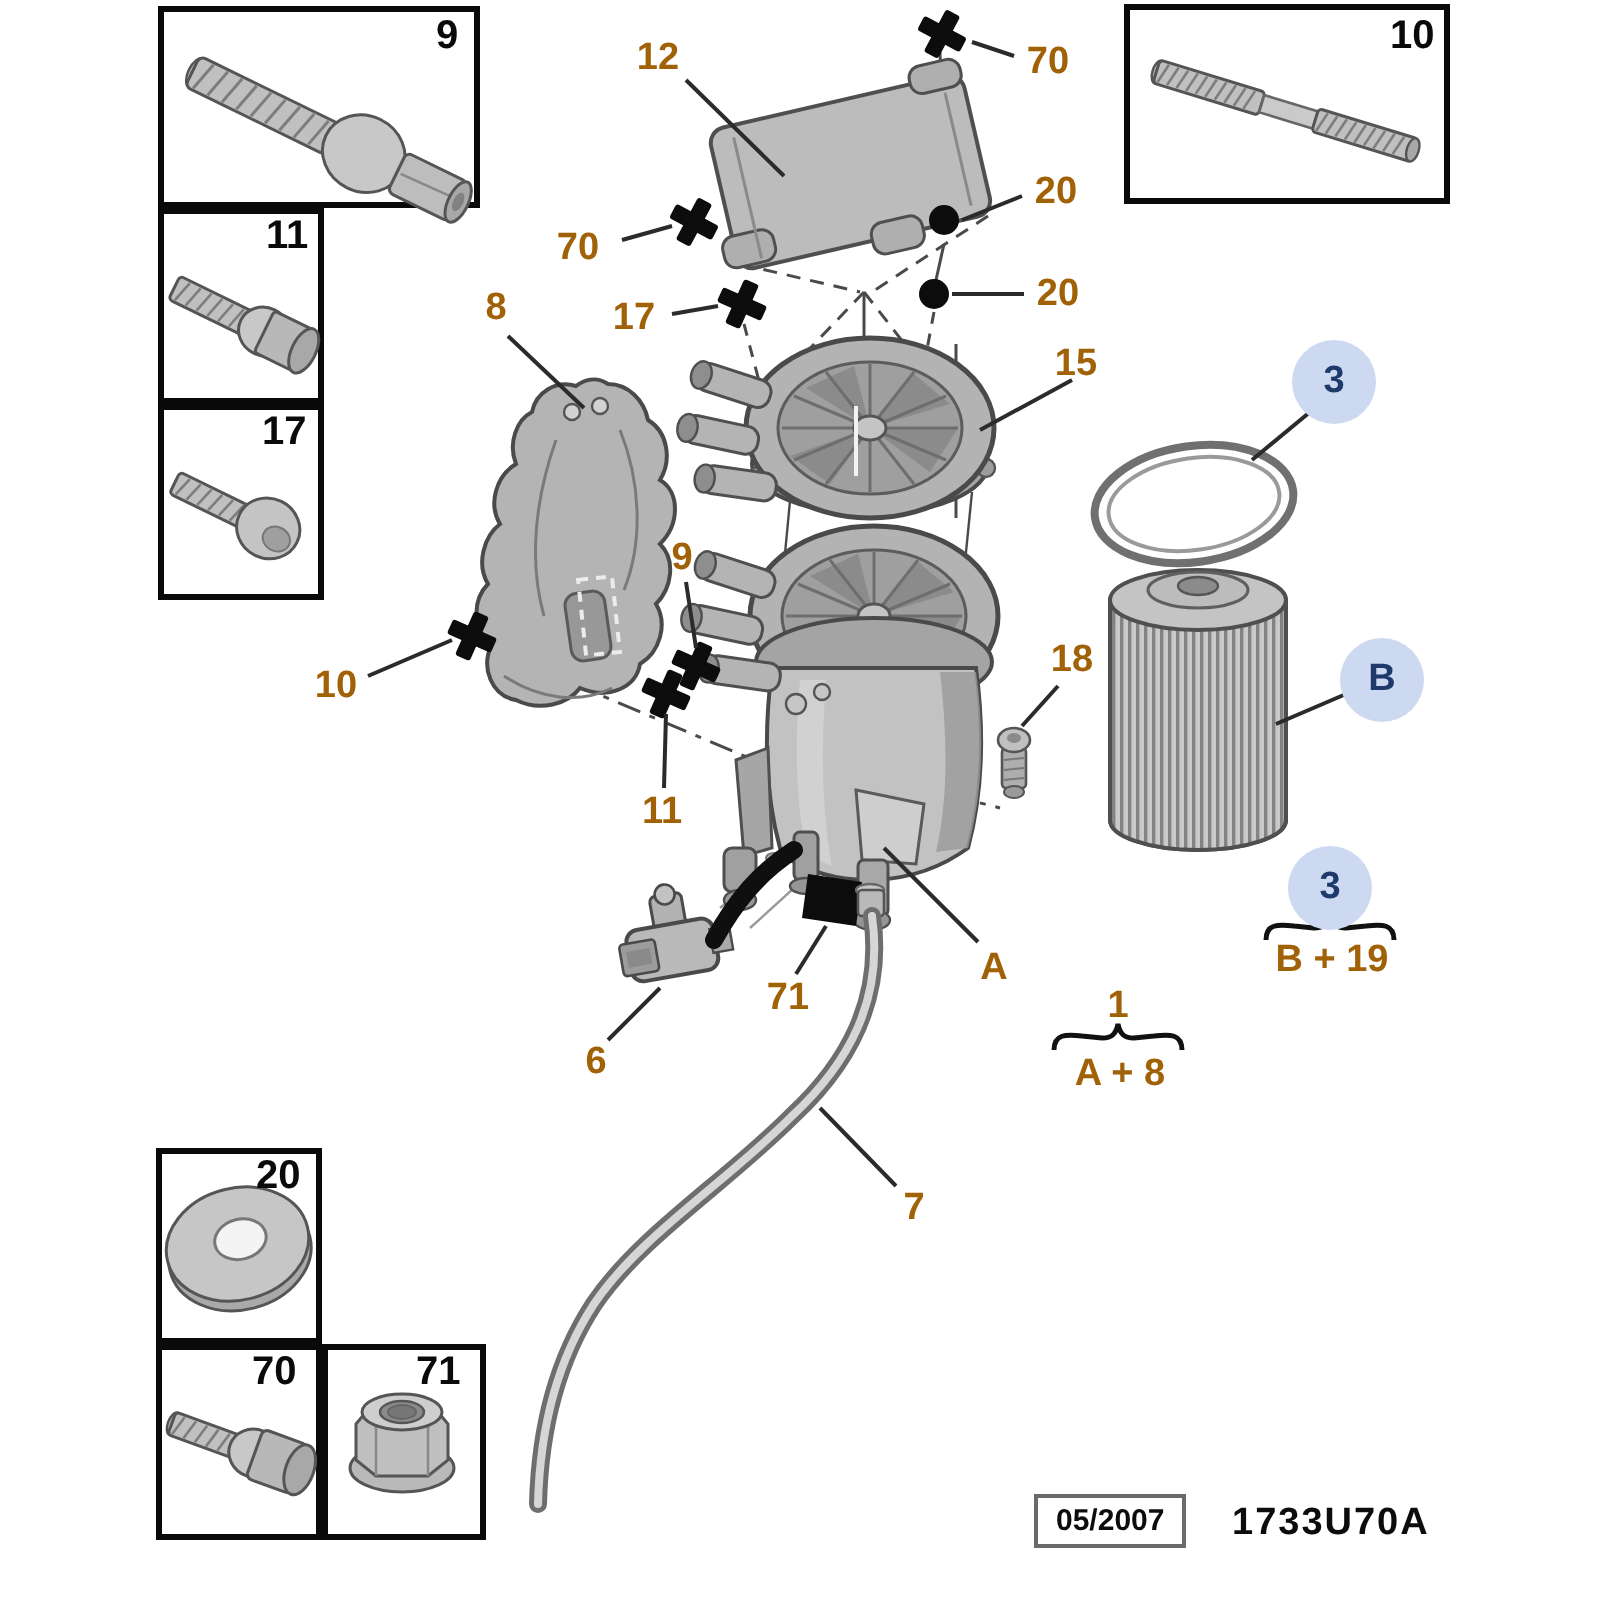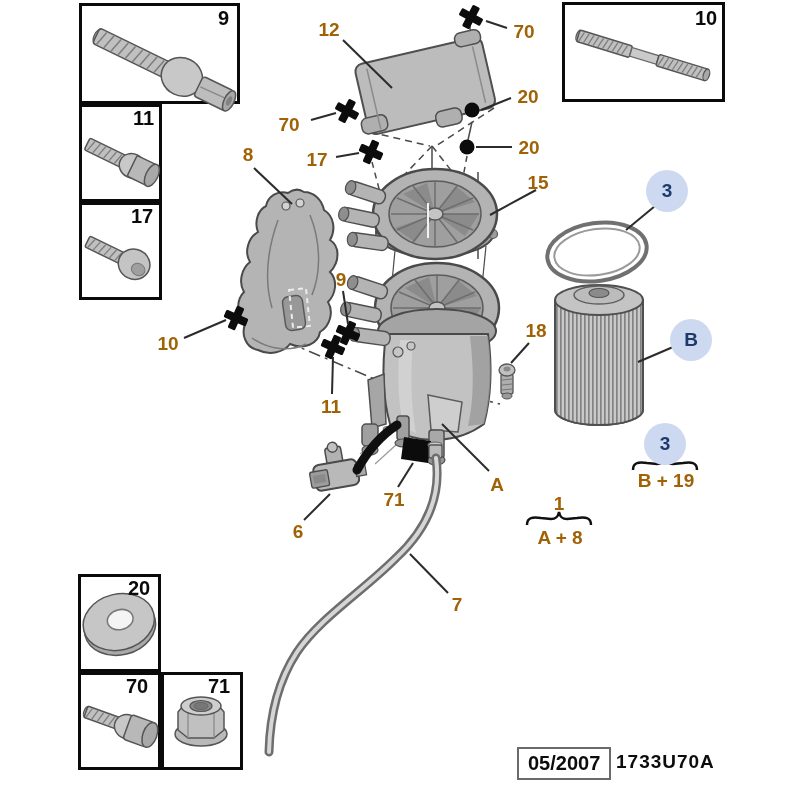--- a/index.html
+++ b/index.html
@@ -6,21 +6,21 @@
   .canvas{position:relative;width:800px;height:800px;background:#fff;
           font-family:"Liberation Sans",sans-serif;overflow:hidden;}
   .partbox{position:absolute;border:3px solid #0a0a0a;background:#fff;box-sizing:border-box;}
   .boxlabel{position:absolute;font-weight:bold;font-size:20px;color:#0a0a0a;line-height:1;}
   .callout{position:absolute;transform:translate(-50%,-50%);font-weight:bold;
            font-size:19px;color:#a16207;line-height:1;white-space:nowrap;text-align:center;}
   .badge{position:absolute;width:42px;height:42px;border-radius:50%;
          background:#cdd9f0;color:#1e3a6b;display:flex;align-items:center;justify-content:center;
          font-weight:bold;font-size:19px;transform:translate(-50%,-50%);}
   .footer-date{position:absolute;left:517px;top:747px;border:2px solid #6a6a6a;
-               padding:3px 9px;font-weight:bold;font-size:20px;color:#0c0c0c;background:#fff;}
+               padding:3px 9px;font-weight:bold;font-size:15px;color:#0c0c0c;background:#fff;}
   .footer-code{position:absolute;left:616px;top:751px;font-weight:bold;font-size:19px;
                letter-spacing:1px;color:#0c0c0c;}
   svg.art{position:absolute;left:0;top:0;}
 </style>
 </head>
 <body>
 
 <div class="canvas">
 
   <div class="partbox" style="left:79px;top:3px;width:161px;height:101px"></div>

